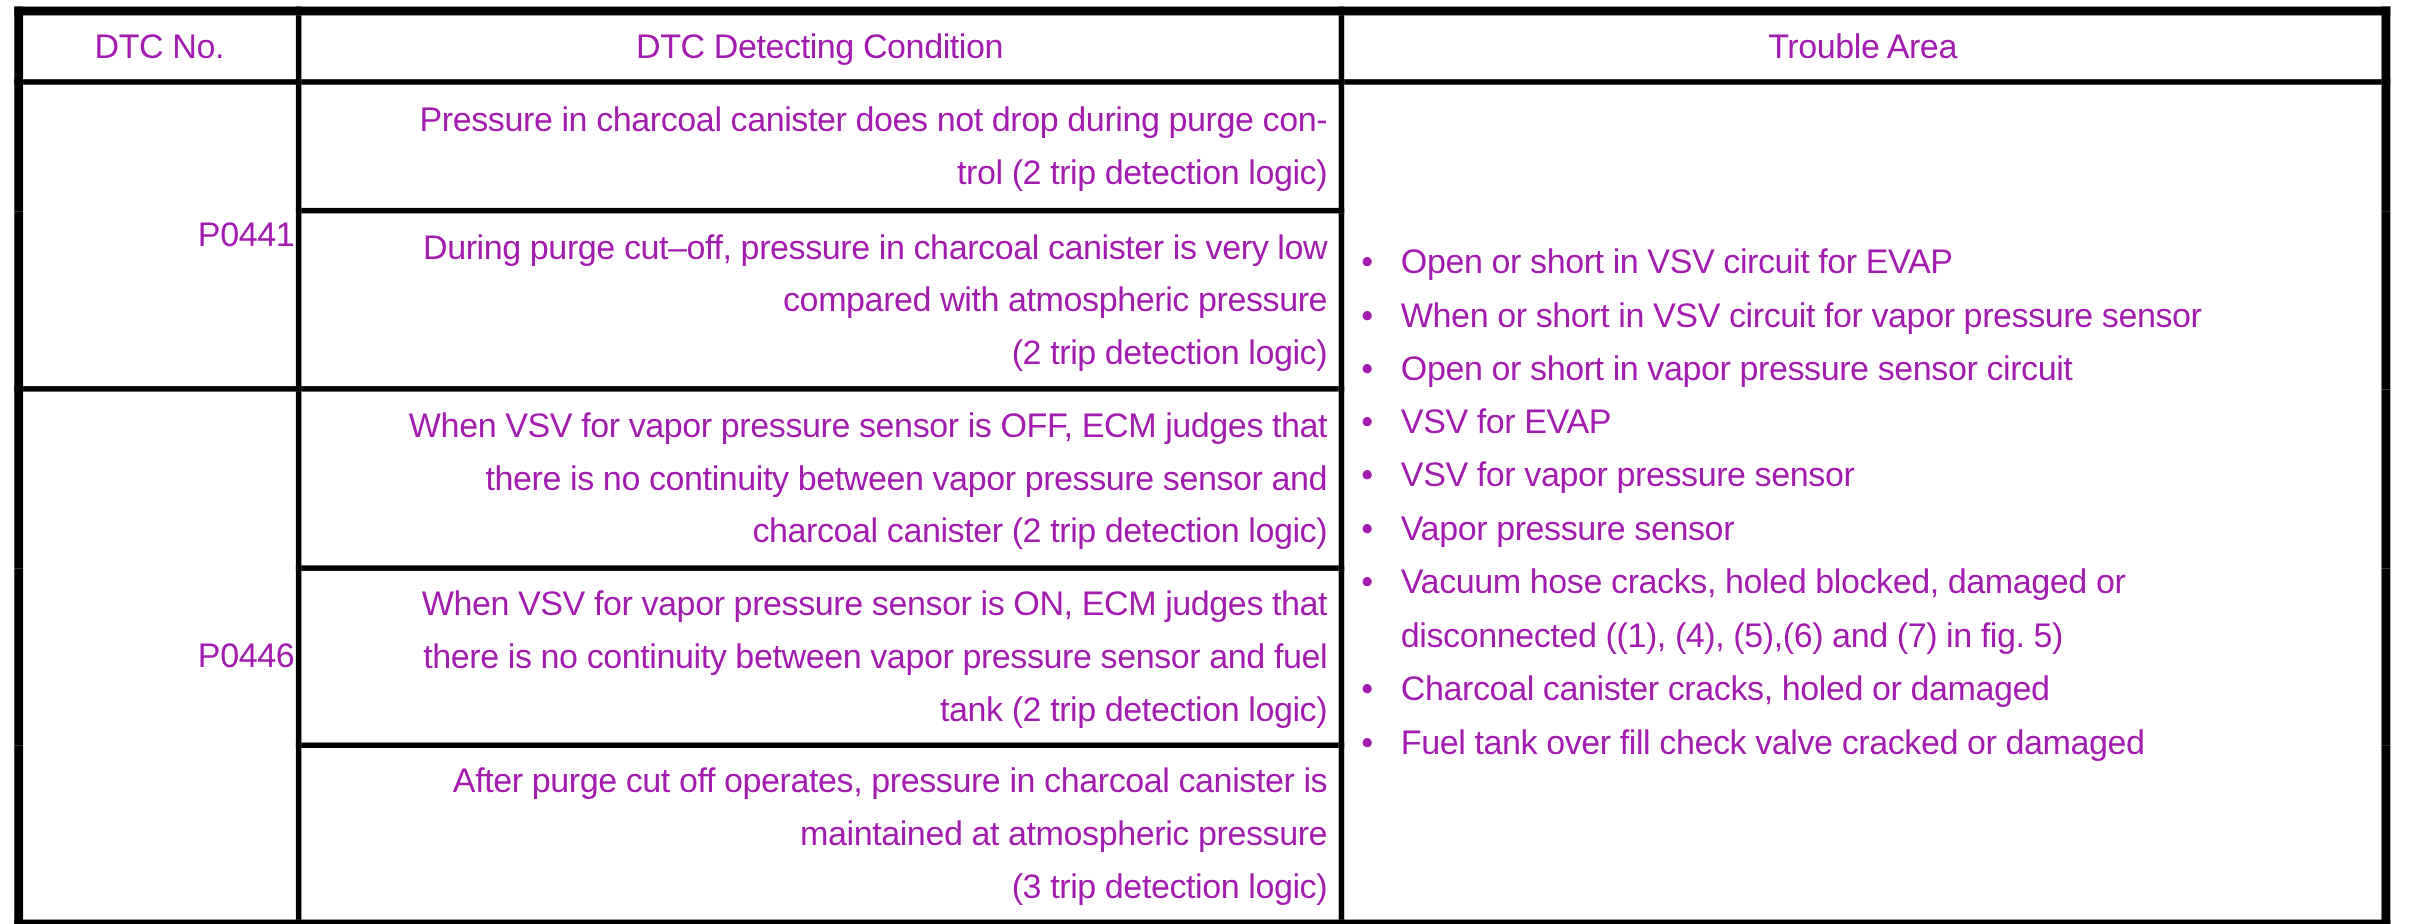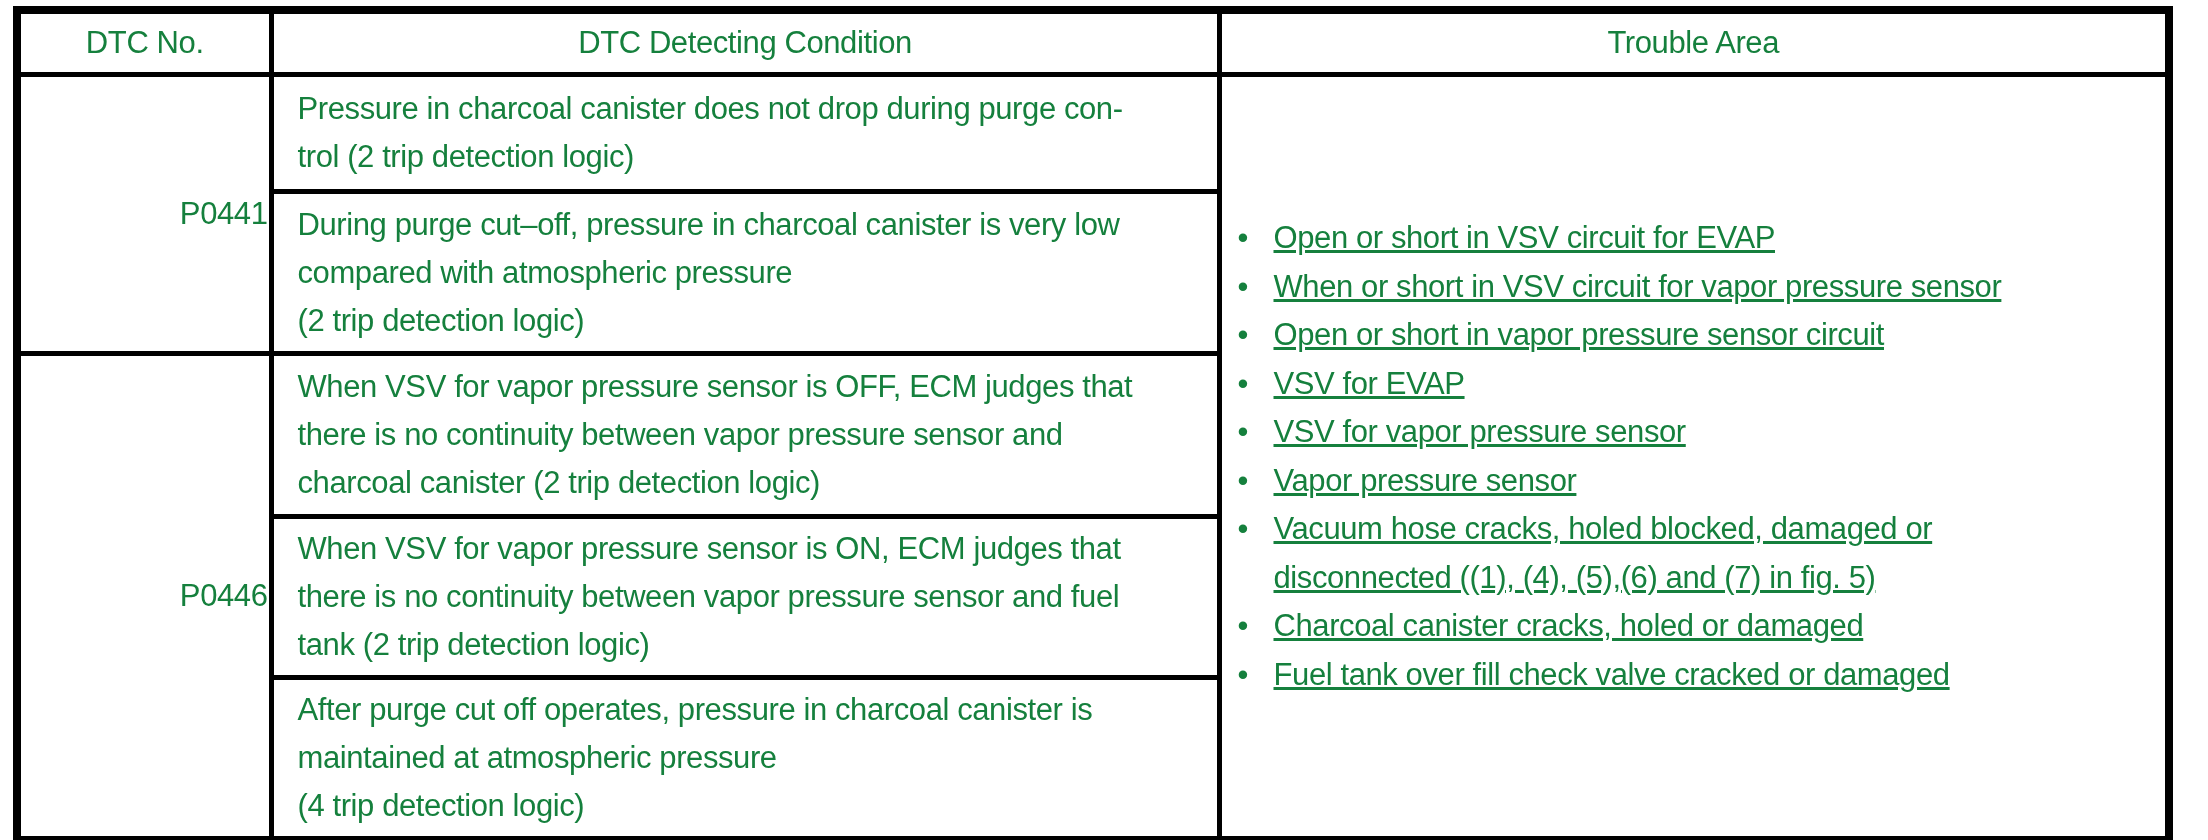--- a/index.html
+++ b/index.html
@@ -2,21 +2,21 @@
 <html><head>
 <meta charset="utf-8">
 <style>
   html, body { margin: 0; padding: 0; background: #ffffff; }
   .page {
     position: relative;
     width: 2208px;
     height: 840px;
     background: #ffffff;
     font-family: "Liberation Sans", sans-serif;
-    color: #15803d;
+    color: #a21caf;
     overflow: hidden;
   }
   table.dtc-table {
     position: absolute;
     left: 13px;
     top: 6px;
     width: 2152px;
     border-collapse: collapse;
     table-layout: fixed;
     border: 8px solid #000000;
@@ -38,25 +38,24 @@
   tr.row-h3 { height: 163px; }
   tr.row-h4 { height: 161px; }
   tr.row-h5 { height: 152px; }
   td.dtc-no-cell {
     text-align: right;
   }
   td.cond-cell {
     white-space: pre-line;
     line-height: 48px;
     padding: 6px 10px 6px 24px;
-    text-align: left;
+    text-align: right;
   }
   td.trouble-cell {
     padding: 6px 12px 6px 16px;
-    text-decoration: underline;
   }
   ul.trouble-list {
     list-style: none;
     margin: 0;
     padding: 0;
   }
   ul.trouble-list li {
     white-space: pre-line;
     line-height: 48.5px;
     padding-left: 36px;
@@ -118,17 +117,17 @@
 charcoal canister (2 trip detection logic)</td>
       </tr>
       <tr class="row-h4">
         <td class="cond-cell">When VSV for vapor pressure sensor is ON, ECM judges that
 there is no continuity between vapor pressure sensor and fuel
 tank (2 trip detection logic)</td>
       </tr>
       <tr class="row-h5">
         <td class="cond-cell">After purge cut off operates, pressure in charcoal canister is
 maintained at atmospheric pressure
-(4 trip detection logic)</td>
+(3 trip detection logic)</td>
       </tr>
     </tbody>
   </table>
 </div>
 
 </body></html>

